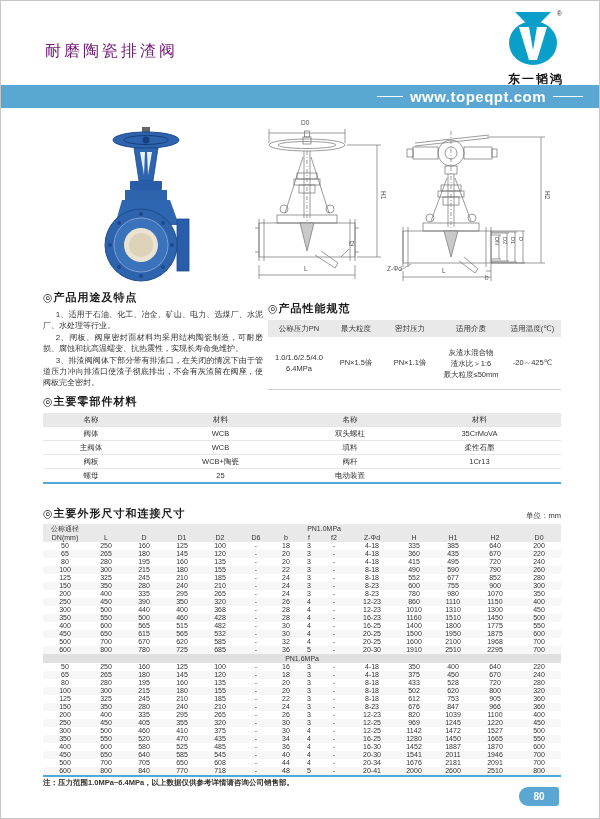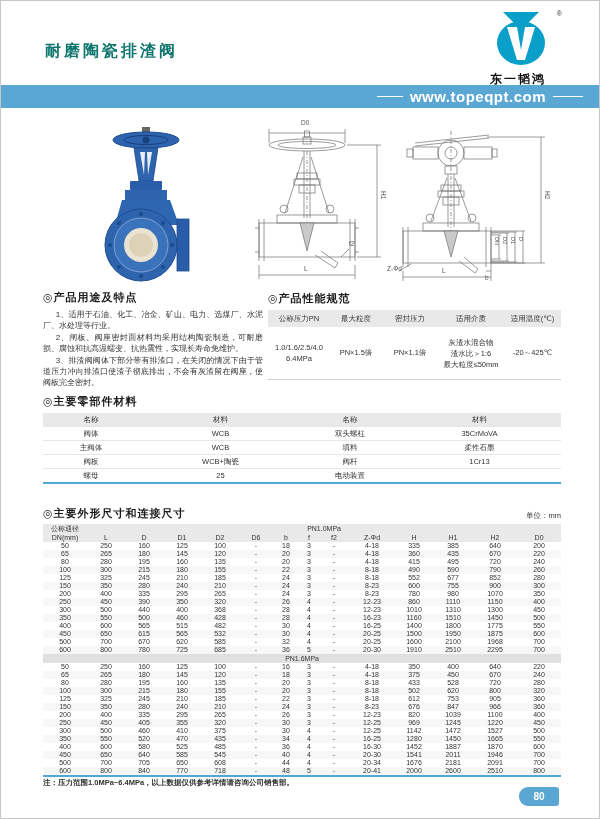--- a/index.html
+++ b/index.html
@@ -1,22 +1,22 @@
 <!DOCTYPE html>
 <html><head>
 <meta charset="utf-8">
 <style>
   html,body{margin:0;padding:0;background:#9a9a9a;}
   .page{position:relative;width:600px;height:819px;margin:0 auto;background:#fff;
         border:1px solid #c6c6c6;box-sizing:border-box;overflow:hidden;
         font-family:"Liberation Sans","DejaVu Sans",sans-serif;color:#222;}
   
-  .main-title{position:absolute;left:44px;top:40px;font-size:16px;font-weight:bold;
-              letter-spacing:3px;color:#0f766e;}
-  .logo{position:absolute;left:489px;top:9px;width:74px;text-align:left;}
+  .main-title{position:absolute;left:44px;top:40px;font-size:16px;font-weight:normal;
+              letter-spacing:3px;color:#701a75;}
+  .logo{position:absolute;left:489px;top:9px;width:74px;text-align:right;}
   .logo .reg{position:absolute;right:2px;top:0;font-size:7px;color:#333;}
   .brand{font-size:12px;font-weight:bold;letter-spacing:2px;color:#111;margin-top:1px;white-space:nowrap;}
   .band{position:absolute;left:0;top:84px;width:600px;height:23px;background:#5aa7d3;
         display:flex;align-items:center;justify-content:flex-end;box-sizing:border-box;padding-right:18px;}
   .hline{height:1px;background:#fff;}
   .hl-l{width:26px;margin-right:7px;}
   .hl-r{width:30px;margin-left:7px;}
   .site{color:#fff;font-size:15px;font-weight:bold;letter-spacing:.5px;}
   
   .fig{position:absolute;}
@@ -26,21 +26,21 @@
   .fig svg{display:block;}
   .fig-label{position:absolute;font-size:6.5px;color:#555;line-height:1;}
   .vert{writing-mode:vertical-rl;}
   .tiny{font-size:5.5px;}
   
   .sec-title{font-size:11px;font-weight:bold;color:#1a1a1a;letter-spacing:1px;}
   .features{position:absolute;left:42px;top:289px;width:220px;}
   .features .items{margin-top:4px;}
   .features p{margin:0 0 1px 0;font-size:8px;line-height:11px;color:#333;text-indent:1.6em;
               text-align:justify;}
-  .perf{position:absolute;left:267px;top:290px;width:293px;}
+  .perf{position:absolute;left:267px;top:300px;width:293px;}
   table{border-collapse:collapse;table-layout:fixed;}
   .perf-table{width:293px;margin-top:4px;font-size:7.5px;color:#333;text-align:center;
               border-bottom:1px solid #cfcfcf;}
   .perf-table th{background:#e9e9e9;font-weight:normal;height:17px;padding:0;}
   .perf-table td{padding:2px 0;height:48px;vertical-align:middle;}
   .perf-table td div{line-height:11px;}
   .materials{position:absolute;left:42px;top:393px;width:518px;}
   .mat-table{width:518px;margin-top:4px;font-size:7.5px;color:#333;text-align:center;
              border-bottom:2px solid #4fa8d6;}
   .mat-table th{background:#e9e9e9;font-weight:normal;height:13px;padding:0;}

